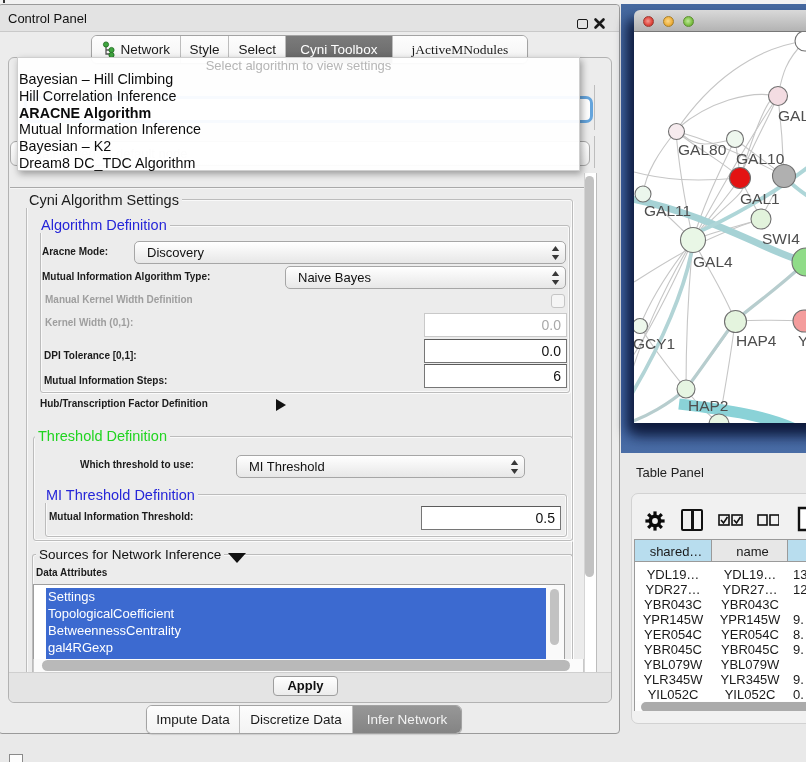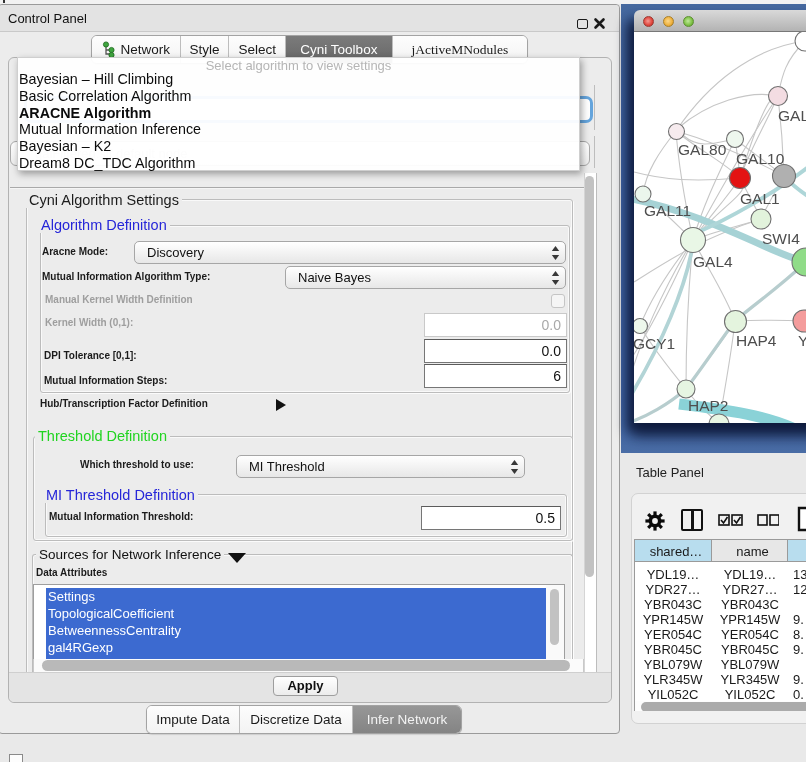--- a/index.html
+++ b/index.html
@@ -218,21 +218,21 @@
 
   <div id="tabs-bottom" class="tabstrip">
     <div class="tab" style="width:92px;">Impute Data</div>
     <div class="tab" style="width:113px;">Discretize Data</div>
     <div class="tab sel" style="width:109px;">Infer Network</div>
   </div>
 
   <div id="popup">
     <div class="ph">Select algorithm to view settings</div>
     <div class="it">Bayesian – Hill Climbing</div>
-    <div class="it">Basic Correlation Algorithm</div>
+    <div class="it">Hill Correlation Inference</div>
     <div class="it" style="font-weight:bold;">ARACNE Algorithm</div>
     <div class="it">Mutual Information Inference</div>
     <div class="it">Bayesian – K2</div>
     <div class="it">Dream8 DC_TDC Algorithm</div>
   </div>
 
   <div id="desktop">
     <div id="macwin">
       <div id="mactitle">
         <div class="light" style="left:9px; background:radial-gradient(circle at 4px 4px,#f59a93,#df443b 60%,#a42f28);border:0.5px solid #9b3a33;"></div>

